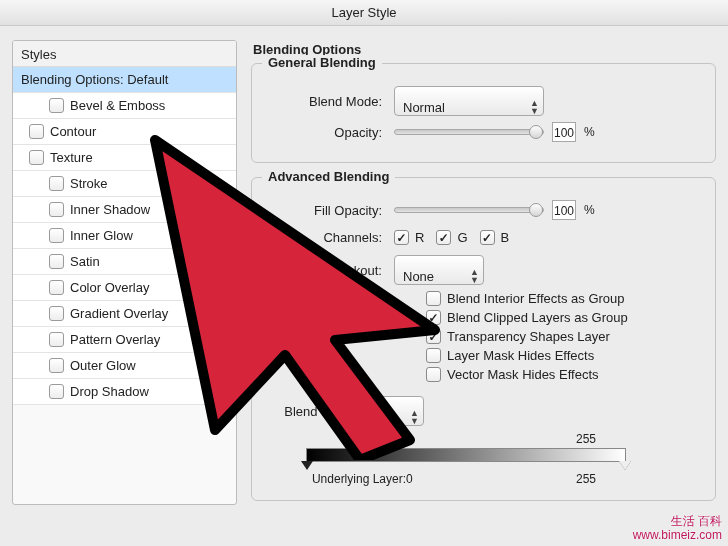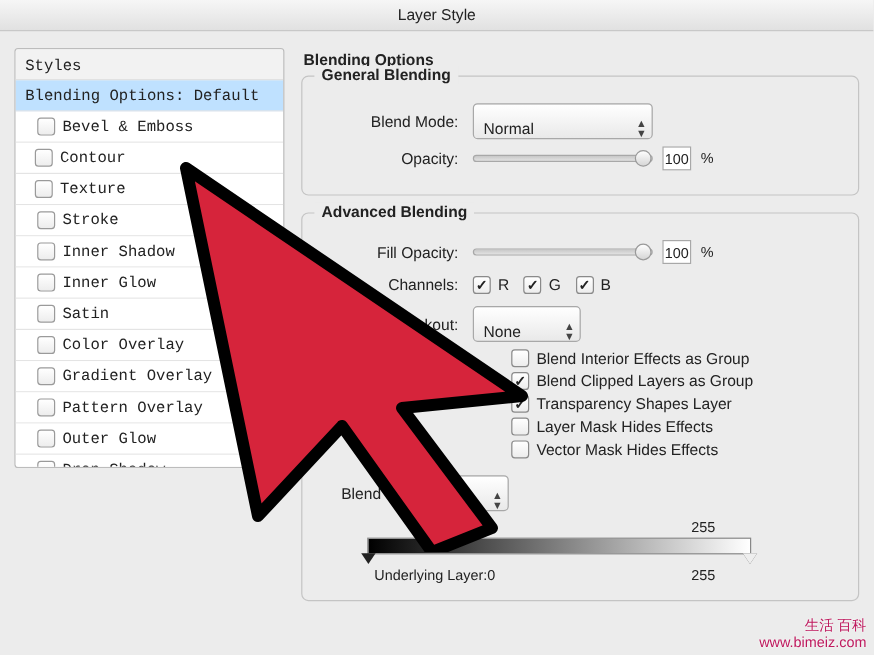--- a/index.html
+++ b/index.html
@@ -31,44 +31,43 @@
     height: calc(100% - 26px);
     padding: 14px 12px 0 12px;
     gap: 14px;
   }
   
   .styles-panel {
     width: 225px;
     border: 1px solid #bcbcbc;
     background: #f9f9f9;
     border-radius: 3px;
-    height: 350px;
+    height: 465px;
     overflow: hidden;
-    font-family: Liberation Mono, monospace;
   }
   .styles-header {
     padding: 6px 8px 4px 8px;
     font-size: 13px;
     border-bottom: 1px solid #dcdcdc;
     background: #f2f2f2;
   }
   .style-item {
     display: flex;
     align-items: center;
     padding: 5px 8px;
     border-bottom: 1px solid #e4e4e4;
     font-size: 13px;
     cursor: default;
     gap: 6px;
     background: #fff;
   }
   .style-item.selected {
     background: #bfe1ff;
   }
-  .style-item.indent1 { padding-left: 18px; align-items: center; }
+  .style-item.indent1 { padding-left: 36px; align-items: center; }
   .style-item.indent2 { padding-left: 16px; }
   .cb {
     width: 15px; height: 15px;
     border: 1px solid #9a9a9a;
     border-radius: 3px;
     background: linear-gradient(#fff,#ededed);
     flex: 0 0 auto;
   }
   
   .options {

